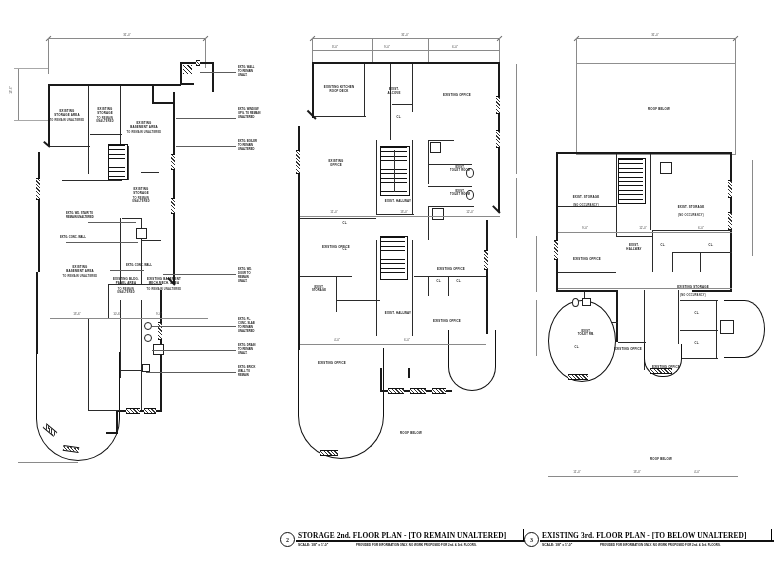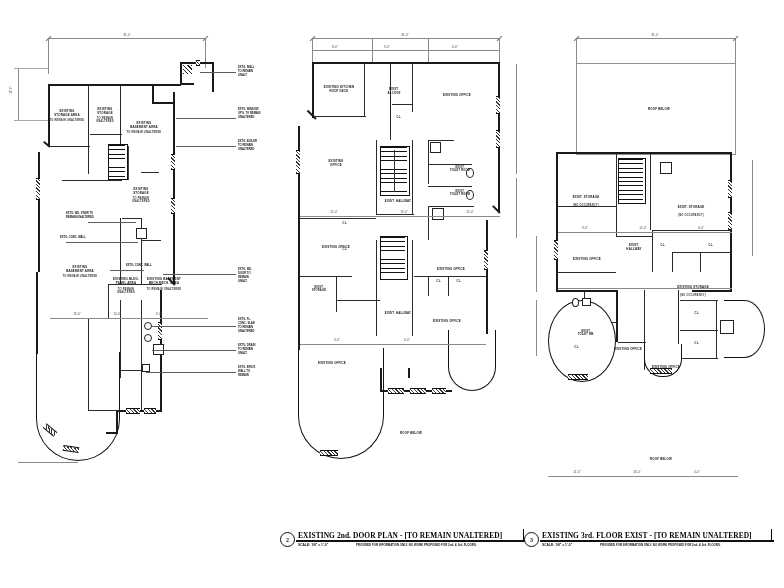--- a/index.html
+++ b/index.html
@@ -446,28 +446,28 @@
   <div class="dimtxt" style="left:164px;top:470px;width:26px;">4'-0"</div>
   <div class="dimvert" style="left:16px;top:236px;height:56px;"></div>
   <div class="dimvert" style="left:16px;top:300px;height:56px;"></div>
   <div class="dimvert" style="left:232px;top:160px;height:96px;"></div>
 </div>
 
 
 <div class="tb" style="left:280px;top:528px;width:252px;height:30px;">
   <div class="bub" style="left:0;top:4px;width:13px;height:13px;font-size:6px;">2</div>
   <div class="rule" style="left:16px;top:12px;width:230px;"></div>
-  <div class="ttl" style="left:18px;top:3px;">EXISTING 2nd. DOOR PLAN  -  [TO REMAIN UNALTERED]</div>
+  <div class="ttl" style="left:18px;top:3px;">STORAGE 2nd. FLOOR PLAN  -  [TO REMAIN UNALTERED]</div>
   <div class="vbar" style="left:243px;top:1px;height:12px;"></div>
   <div class="scl" style="left:18px;top:15px;">SCALE:  1/8" = 1'-0"</div>
   <div class="prov" style="left:76px;top:15px;">PROVIDED FOR INFORMATION ONLY. NO WORK PROPOSED FOR 2nd. &amp; 3rd. FLOORS.</div>
 </div>
 
 <div class="tb" style="left:524px;top:528px;width:256px;height:30px;">
   <div class="bub" style="left:0;top:4px;width:13px;height:13px;font-size:6px;">3</div>
   <div class="rule" style="left:16px;top:12px;width:234px;"></div>
-  <div class="ttl" style="left:18px;top:3px;">EXISTING 3rd. FLOOR EXIST  -  [TO REMAIN UNALTERED]</div>
+  <div class="ttl" style="left:18px;top:3px;">EXISTING 3rd. FLOOR PLAN  -  [TO BELOW UNALTERED]</div>
   <div class="vbar" style="left:247px;top:1px;height:12px;"></div>
   <div class="scl" style="left:18px;top:15px;">SCALE:  1/8" = 1'-0"</div>
   <div class="prov" style="left:76px;top:15px;">PROVIDED FOR INFORMATION ONLY. NO WORK PROPOSED FOR 2nd. &amp; 3rd. FLOORS.</div>
 </div>
 
 </div>
 
 </body></html>

